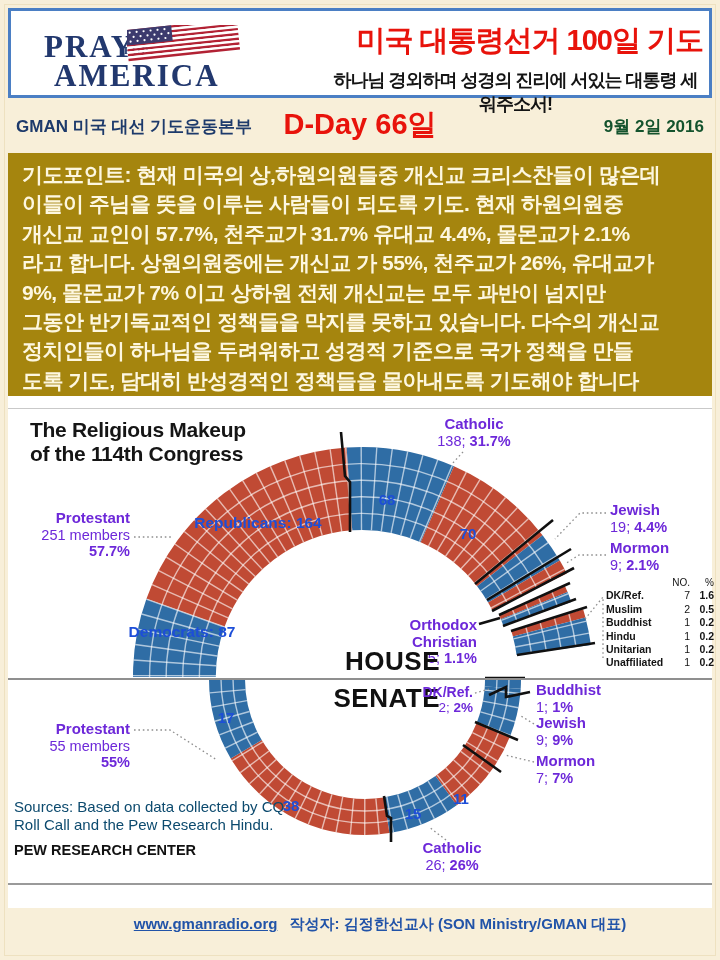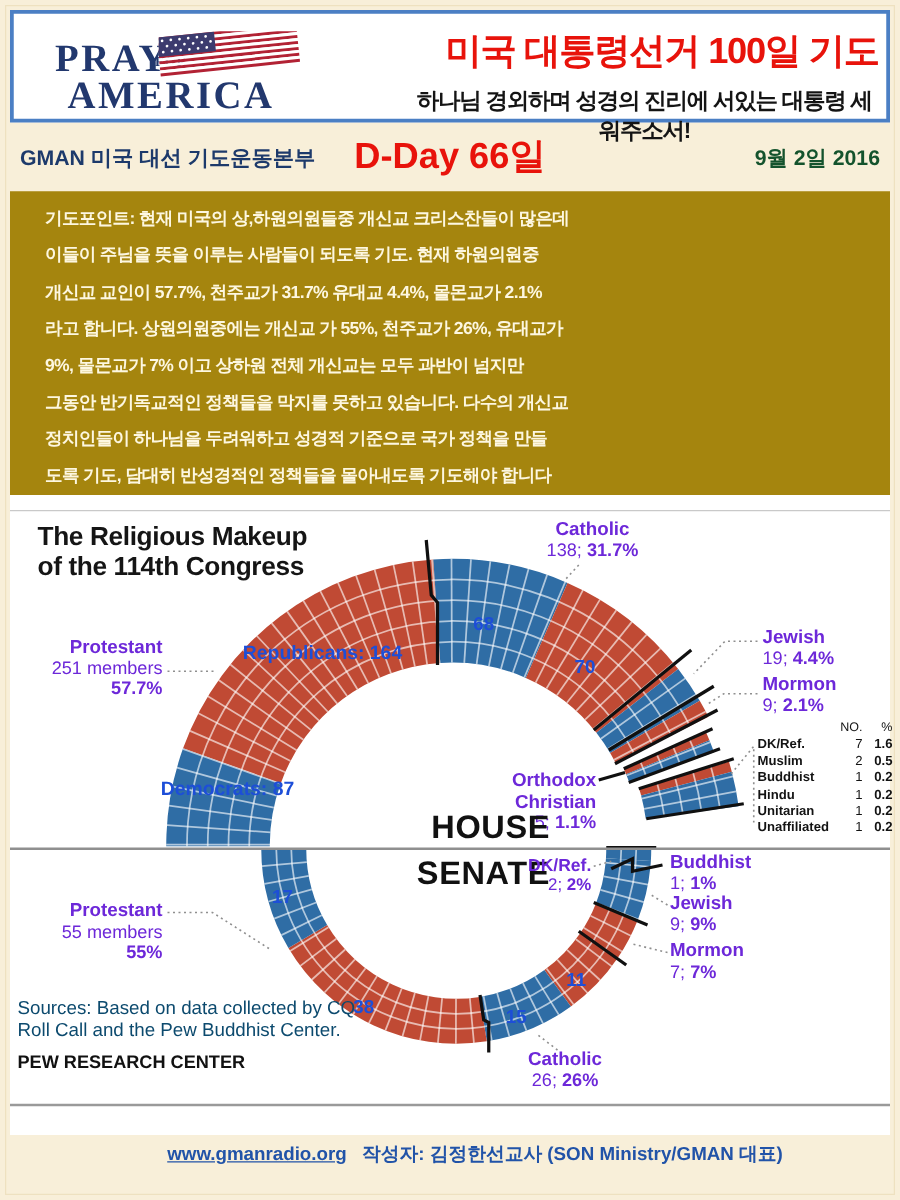--- a/index.html
+++ b/index.html
@@ -26,21 +26,21 @@
 
   
   .infobar{position:absolute;left:8px;top:100px;width:704px;height:50px;}
   .infobar-left{position:absolute;left:8px;top:15px;font-size:17px;font-weight:bold;color:#1d3a6b;}
   .infobar-center{position:absolute;left:0;right:0;top:5px;text-align:center;
                   font-size:29px;font-weight:bold;color:#e8130b;}
   .infobar-right{position:absolute;right:8px;top:15px;font-size:17px;font-weight:bold;color:#14532d;}
 
   
   .prayer{position:absolute;left:8px;top:153px;width:704px;height:243px;background:#a5850e;
-          padding:7px 10px 0 28px;color:#fdf7e0;font-size:14px;font-weight:bold;
+          padding:7px 10px 0 14px;color:#fdf7e0;font-size:21px;font-weight:bold;
           letter-spacing:-0.5px;}
   .prayer div{line-height:29.4px;white-space:nowrap;}
 
   
   .panel-strip{position:absolute;left:8px;top:396px;width:704px;height:12px;background:#fff;}
   .panel{position:absolute;left:8px;top:406px;width:704px;height:502px;background:#fff;}
   .panel-topline{position:absolute;left:0;right:0;top:2px;height:1px;background:#c9c9c9;}
   .panel-bottomline{position:absolute;left:0;right:0;top:477px;height:2px;background:#9a9a9a;}
   .hs-divider{position:absolute;left:0;right:0;top:272px;height:2px;background:#8f8f8f;}
   #chart-svg{position:absolute;left:0;top:0;}
@@ -385,25 +385,25 @@
       <div><span>26;</span> <span class="pct">26%</span></div>
     </div>
     <div class="blk tar" style="right:582px;top:315px;">
       <div class="nm">Protestant</div>
       <div>55 members</div>
       <div class="pct">55%</div>
     </div>
     <div class="wlbl" style="left:203px;top:303px;width:30px;">17</div>
     <div class="wlbl" style="left:268px;top:391px;width:30px;">38</div>
     <div class="wlbl" style="left:390px;top:399px;width:30px;">15</div>
-    <div class="wlbl" style="left:438px;top:370px;width:30px;">11</div>
+    <div class="wlbl" style="left:438px;top:384px;width:30px;">11</div>
 
     <div class="sources">
       <div>Sources: Based on data collected by CQ</div>
-      <div>Roll Call and the Pew Buddhist Center.</div>
+      <div>Roll Call and the Pew Research Hindu.</div>
     </div>
     <div class="brand">PEW RESEARCH CENTER</div>
     <div class="panel-bottomline"></div>
   </div>
 
   <div class="footer">
     <span class="link">www.gmanradio.org</span>
     <span class="credit">작성자: 김정한선교사 (SON Ministry/GMAN 대표)</span>
   </div>
 </div>

